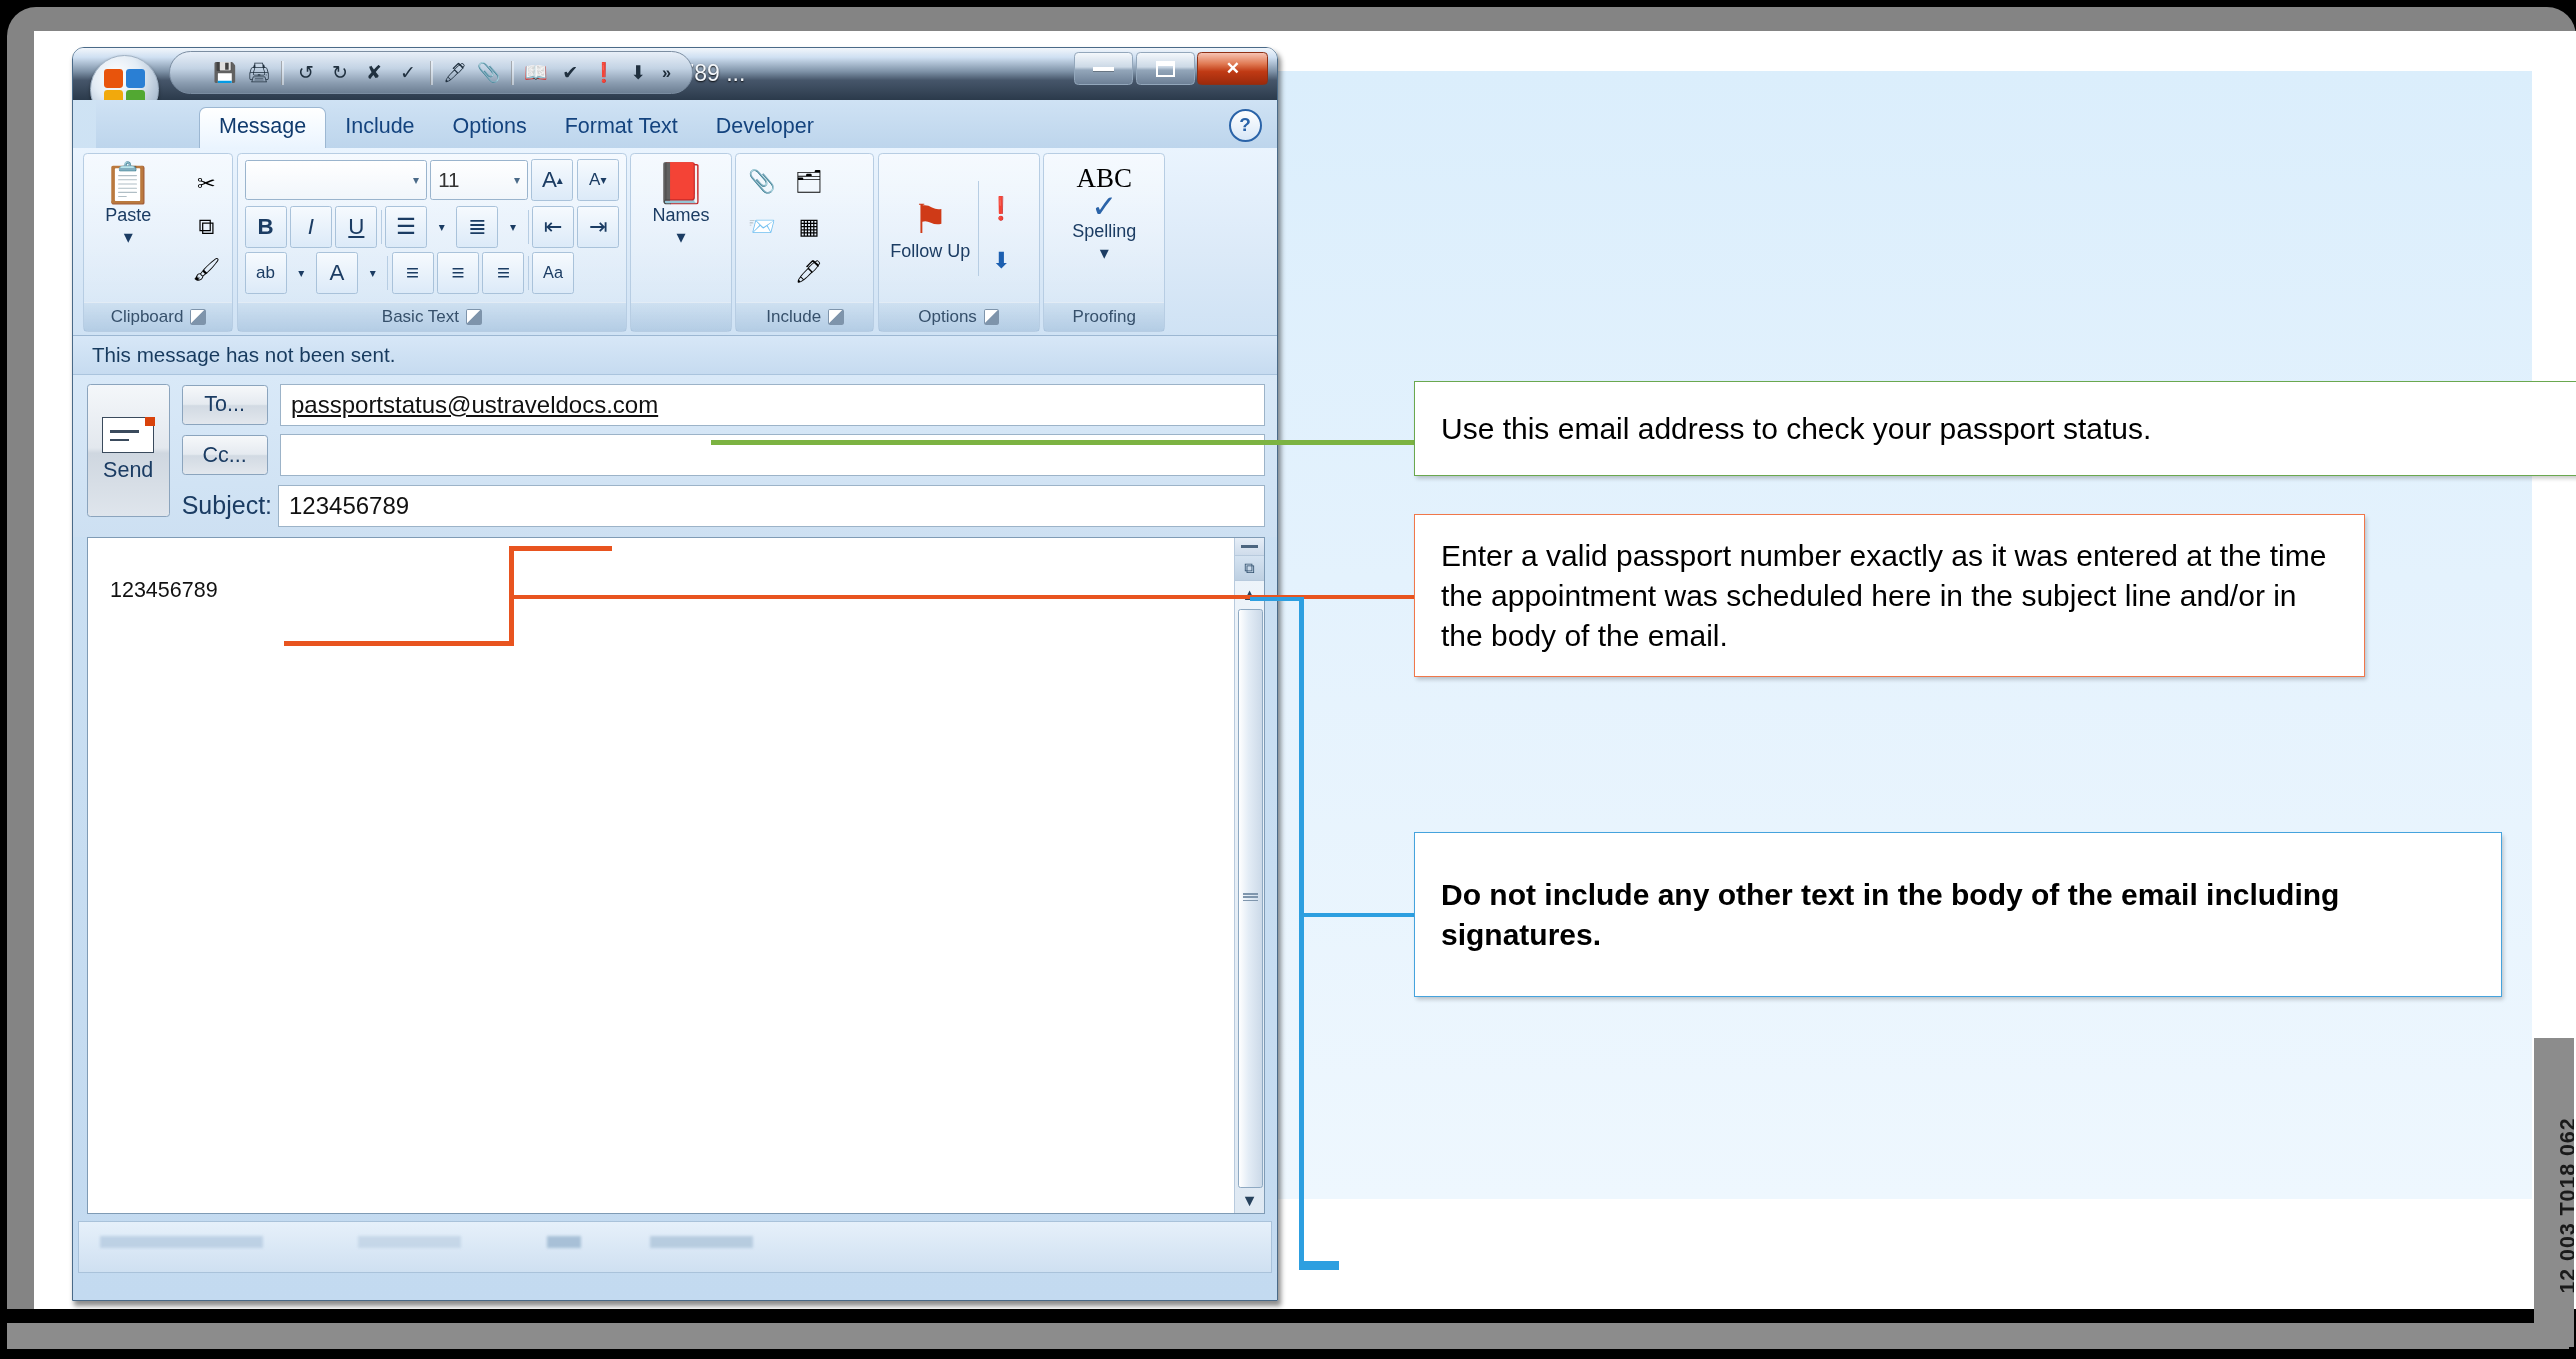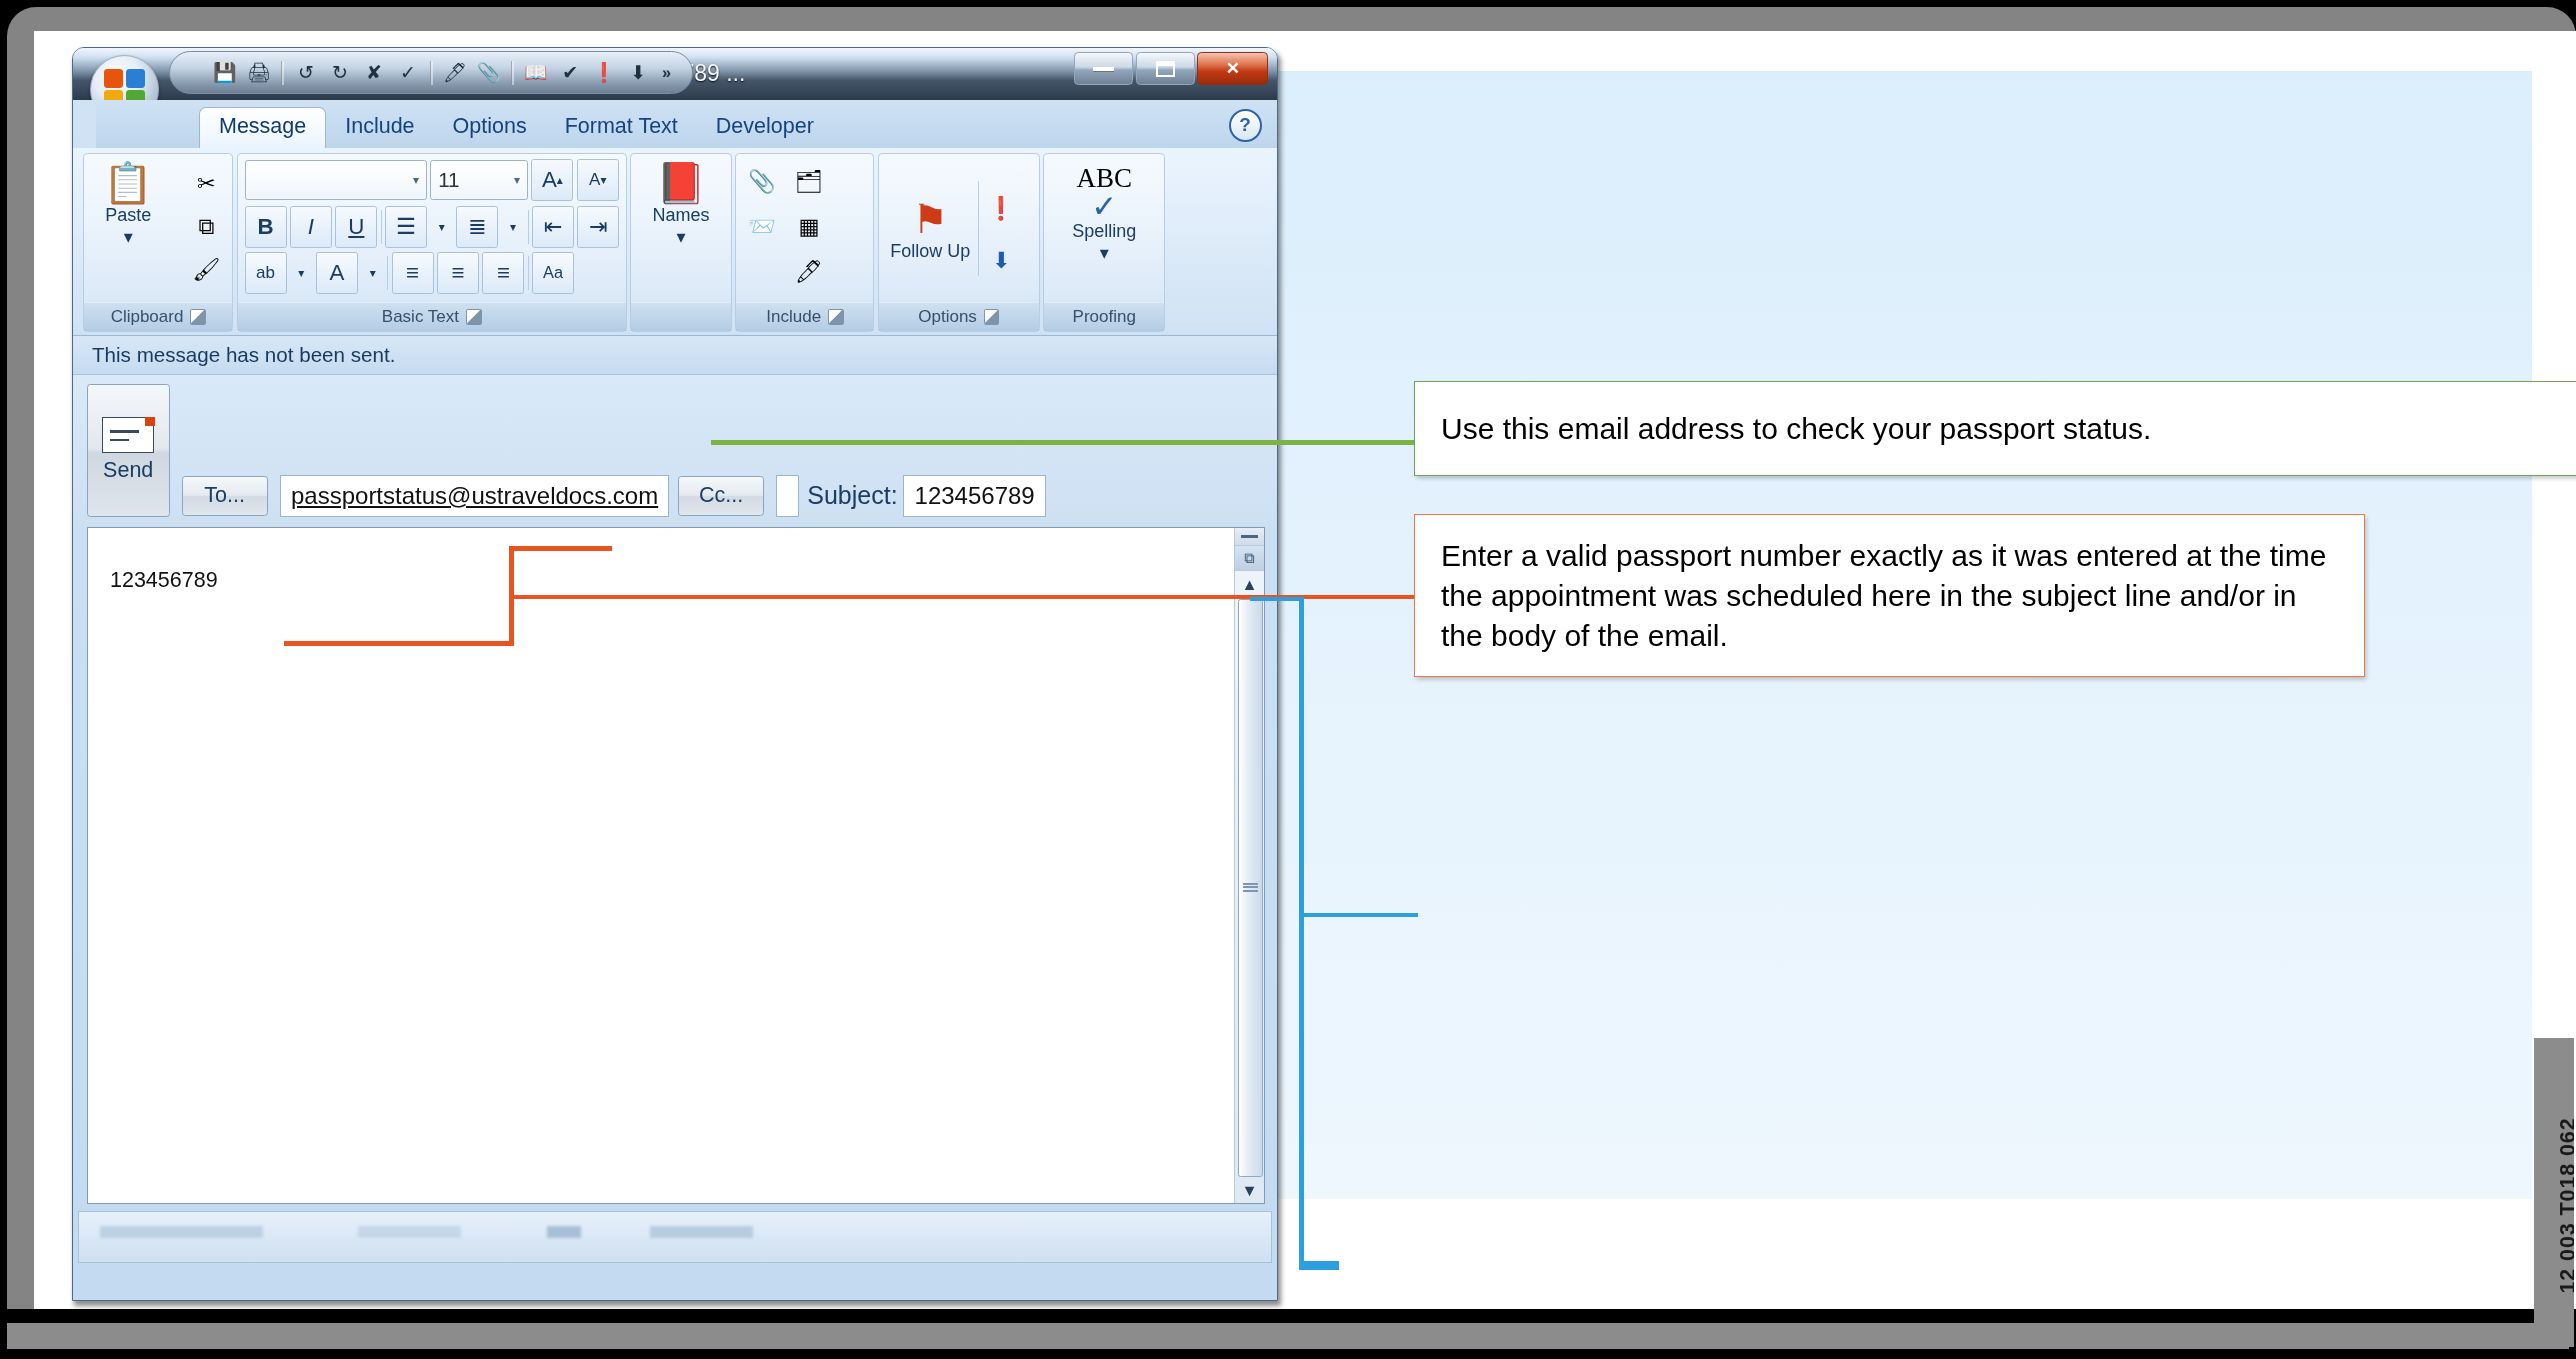--- a/index.html
+++ b/index.html
@@ -201,21 +201,21 @@
     background:linear-gradient(180deg,#f4f7fa 0%,#e3e8ee 48%,#cfd7e0 52%,#dfe5ec 100%);
     display:flex;flex-direction:column;align-items:center;justify-content:center;gap:5.2px;
   }
   #send-btn .env{
     width:50px;height:34px;border:1.7px solid #3a4a5c;background:#fff;position:relative;
   }
   #send-btn .env:before{content:"";position:absolute;left:6.9px;top:12px;width:29px;height:2.6px;background:#3a4a5c;}
   #send-btn .env:after{content:"";position:absolute;left:6.9px;top:20.6px;width:19px;height:2.6px;background:#3a4a5c;}
   #send-btn .red{position:absolute;right:-1.7px;top:-1.7px;width:9.5px;height:9.5px;background:#d9420b;}
   #send-btn .lbl{font-size:21.5px;color:#1b3c63;}
-  #fields{flex:1;display:flex;flex-direction:row;gap:8.6px;align-items:flex-end;}
+  #fields{flex:1;display:flex;flex-direction:column;gap:8.6px;}
   .fieldrow{display:flex;align-items:center;gap:12px;}
   .addr-btn{
     width:84px;height:38px;border:0.9px solid #8ba4bd;border-radius:3.4px;
     background:linear-gradient(180deg,#f6f8fa 0%,#e5eaf0 48%,#d2dae3 52%,#e2e7ed 100%);
     display:flex;align-items:center;justify-content:center;
     font-size:21.5px;color:#1b3c63;
   }
   .subj-label{width:84px;text-align:right;font-size:25px;color:#1b3c63;}
   .fieldbox{
     flex:1;height:40px;border:0.9px solid #9cb3c8;background:#ffffff;
@@ -539,19 +539,22 @@
   <div class="conn blue" style="left:1250px;top:597px;width:54px;height:4.3px;"></div>
   <div class="conn blue" style="left:1299px;top:913px;width:119px;height:4.3px;"></div>
   <div class="conn blue" style="left:1299px;top:1261px;width:40px;height:8.6px;"></div>
 
   <div class="callout" id="callout-email">
     <p>Use this email address to check your passport status.</p>
   </div>
   <div class="callout" id="callout-passport">
     <p>Enter a valid passport number exactly as it was entered at the time the appointment was scheduled here in the subject line and/or in the body of the email.</p>
   </div>
+  <div class="callout" id="callout-nosig">
+    <p>Do not include any other text in the body of the email including signatures.</p>
+  </div>
 
   <div id="bottom-gray-strip"></div>
   <div id="side-code">
     <span>12 003 T018 062</span>
   </div>
 </div>
 
 
 </body></html>

